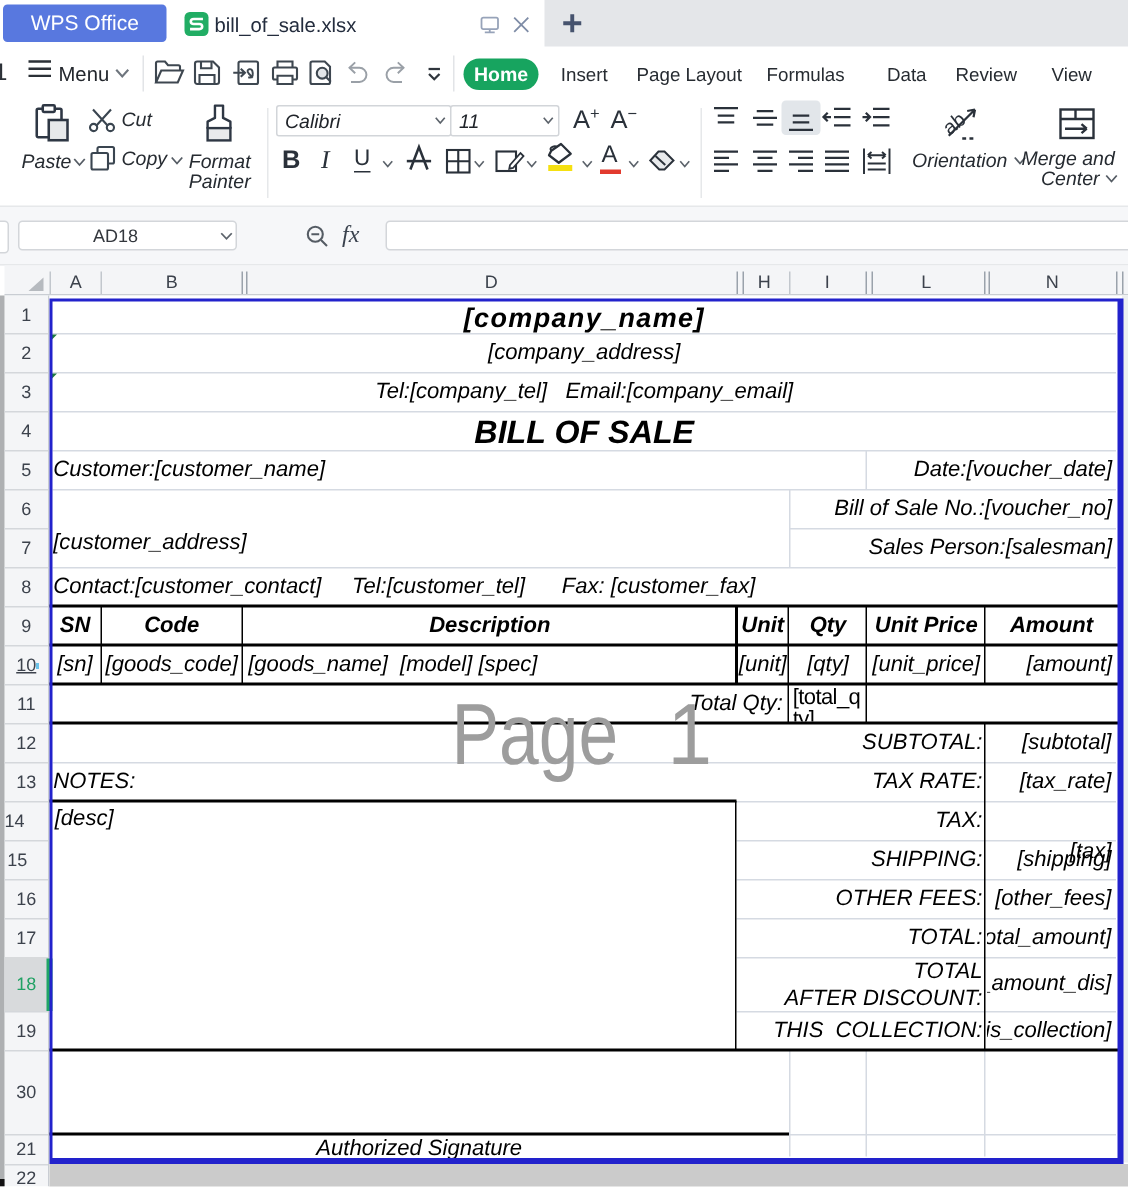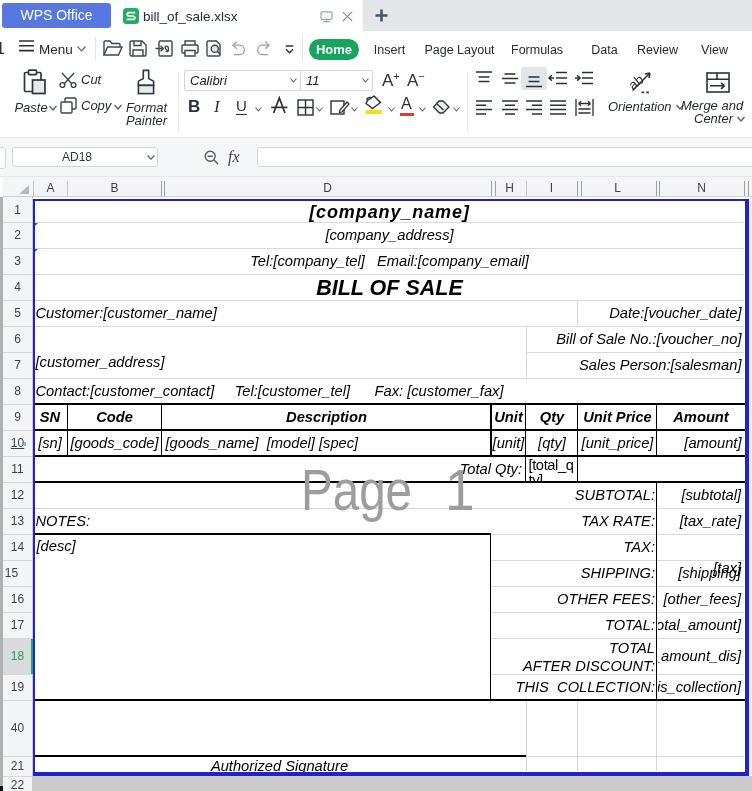--- a/index.html
+++ b/index.html
@@ -341,27 +341,27 @@
 <div class="ab" style="left:3px;top:280.0px;width:29px;height:14px;font-size:12px;line-height:14px;text-align:center;color:#3c424c;">4</div>
 <div class="ab" style="left:3px;top:306.0px;width:29px;height:14px;font-size:12px;line-height:14px;text-align:center;color:#3c424c;">5</div>
 <div class="ab" style="left:3px;top:332.0px;width:29px;height:14px;font-size:12px;line-height:14px;text-align:center;color:#3c424c;">6</div>
 <div class="ab" style="left:3px;top:358.0px;width:29px;height:14px;font-size:12px;line-height:14px;text-align:center;color:#3c424c;">7</div>
 <div class="ab" style="left:3px;top:384.0px;width:29px;height:14px;font-size:12px;line-height:14px;text-align:center;color:#3c424c;">8</div>
 <div class="ab" style="left:3px;top:410.0px;width:29px;height:14px;font-size:12px;line-height:14px;text-align:center;color:#3c424c;">9</div>
 <div class="ab" style="left:3px;top:436.0px;width:29px;height:14px;font-size:12px;line-height:14px;text-align:center;color:#3c424c;text-decoration:underline;">10</div>
 <div class="ab" style="left:3px;top:462.0px;width:29px;height:14px;font-size:12px;line-height:14px;text-align:center;color:#3c424c;">11</div>
 <div class="ab" style="left:3px;top:488.0px;width:29px;height:14px;font-size:12px;line-height:14px;text-align:center;color:#3c424c;">12</div>
 <div class="ab" style="left:3px;top:514.0px;width:29px;height:14px;font-size:12px;line-height:14px;text-align:center;color:#3c424c;">13</div>
-<div class="ab" style="left:3px;top:540.0px;width:29px;height:14px;font-size:12px;line-height:14px;text-align:center;color:#3c424c;">14</div>
+<div class="ab" style="left:3px;top:540.0px;width:29px;height:14px;font-size:12px;line-height:14px;color:#3c424c;">14</div>
 <div class="ab" style="left:3px;top:566.0px;width:17px;height:14px;font-size:12px;line-height:14px;text-align:center;color:#3c424c;">15</div>
 <div class="ab" style="left:3px;top:592.0px;width:29px;height:14px;font-size:12px;line-height:14px;text-align:center;color:#3c424c;">16</div>
 <div class="ab" style="left:3px;top:618.0px;width:29px;height:14px;font-size:12px;line-height:14px;text-align:center;color:#3c424c;">17</div>
 <div class="ab" style="left:3px;top:649.0px;width:29px;height:14px;font-size:12px;line-height:14px;text-align:center;color:#21a164;">18</div>
 <div class="ab" style="left:3px;top:680.0px;width:29px;height:14px;font-size:12px;line-height:14px;text-align:center;color:#3c424c;">19</div>
-<div class="ab" style="left:3px;top:721.0px;width:29px;height:14px;font-size:12px;line-height:14px;text-align:center;color:#3c424c;">40</div>
+<div class="ab" style="left:3px;top:721.0px;width:29px;height:14px;font-size:12px;line-height:14px;text-align:center;color:#3c424c;">30</div>
 <div class="ab" style="left:3px;top:759.0px;width:29px;height:14px;font-size:12px;line-height:14px;text-align:center;color:#3c424c;">21</div>
 <div class="ab" style="left:3px;top:778.0px;width:29px;height:14px;font-size:12px;line-height:14px;text-align:center;color:#3c424c;">22</div>
 
 <div class="gl" style="left:35px;top:221.5px;width:709px;height:1px;"></div>
 <div class="gl" style="left:35px;top:247.5px;width:709px;height:1px;"></div>
 <div class="gl" style="left:35px;top:273.5px;width:709px;height:1px;"></div>
 <div class="gl" style="left:35px;top:299.5px;width:709px;height:1px;"></div>
 <div class="gl" style="left:35px;top:325.5px;width:709px;height:1px;"></div>
 <div class="gl" style="left:526px;top:351.5px;width:218px;height:1px;"></div>
 <div class="gl" style="left:35px;top:377.5px;width:709px;height:1px;"></div>

